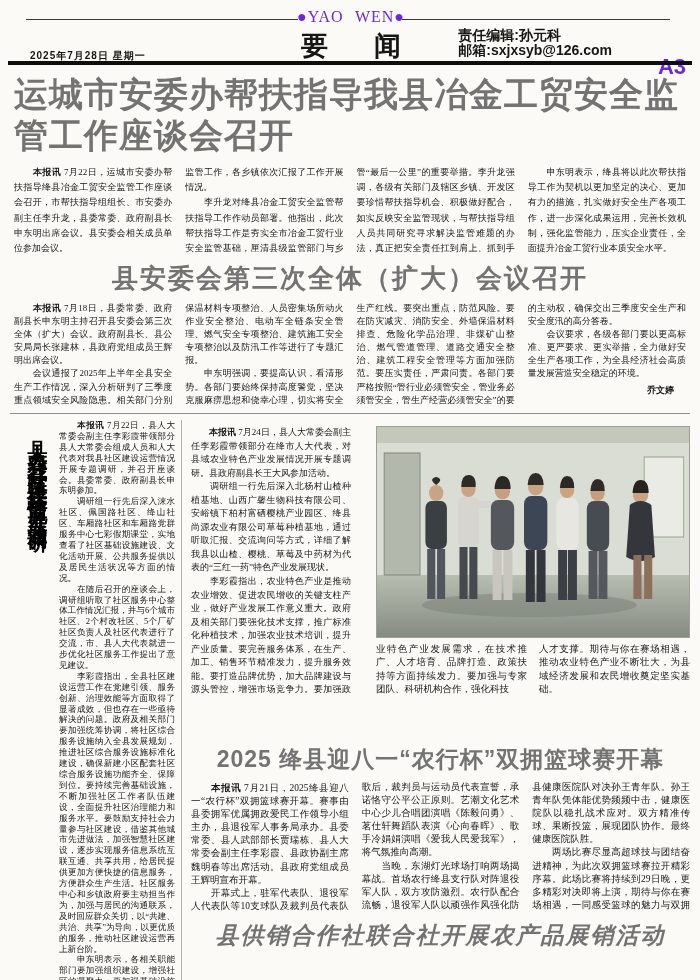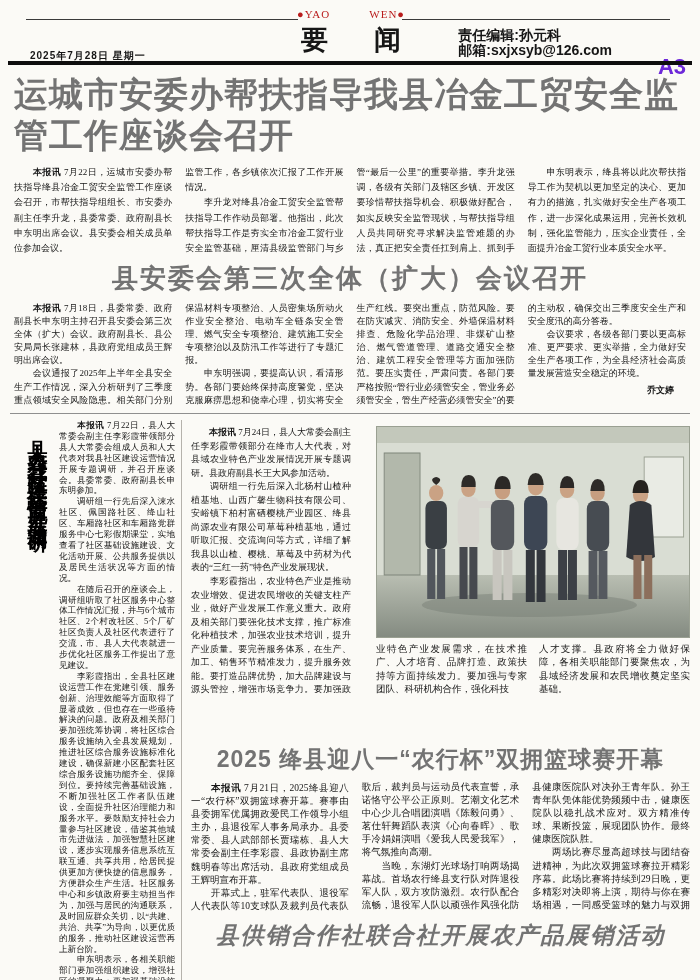--- a/index.html
+++ b/index.html
@@ -14,21 +14,21 @@
   .mh-rule { position:absolute; top:19px; height:1px; background:#3a3a3a; }
   .mh-rule.left  { left:26px;  width:272px; }
   .mh-rule.right { left:402px; width:268px; }
   .paper-name {
     position:absolute; left:30px; top:21px;
     font-style:italic; font-weight:bold; font-size:24px; letter-spacing:7px;
     font-family:"DejaVu Serif","Liberation Serif",serif;
   }
   .date-line { position:absolute; left:30px; top:49px; font-size:10px; font-weight:bold; letter-spacing:1px; font-family:"Liberation Sans",sans-serif; }
   .section-block { position:absolute; left:297px; top:8px; width:108px; text-align:center; }
-  .section-py { display:flex; justify-content:space-between; color:#b91c1c; font-size:11px; letter-spacing:1px; font-family:"Liberation Serif",serif; }
+  .section-py { display:flex; justify-content:space-between; color:#6d28d9; font-size:16px; letter-spacing:1px; font-family:"Liberation Serif",serif; }
   .section-zh { display:flex; justify-content:space-between; padding:0 4px; font-size:27px; font-weight:900; margin-top:2px; font-family:"Liberation Sans",sans-serif;}
   .editor-block { position:absolute; right:88px; top:28px; text-align:left; font-size:14px; font-weight:bold; line-height:15px; font-family:"Liberation Sans",sans-serif;}
   .page-no { position:absolute; right:14px; top:22px; font-size:22px; font-weight:900; color:#6d28d9; font-family:"Liberation Sans",sans-serif;margin-top:32px; }
   .thick-bar { position:absolute; top:61px; left:8px; right:8px; height:4px; background:#0e0e0e; }
 
   
   .hl { font-family:"Liberation Sans","DejaVu Sans",sans-serif; font-weight:900; color:#737373; }
   .body-cols { display:flex; gap:13px; text-align:justify; overflow:hidden; }
   .body-cols .col { flex:1; white-space:pre-line; }
   .lead { font-weight:bold; font-family:"Liberation Sans",sans-serif; }
@@ -200,21 +200,21 @@
                   <circle cx="294" cy="68" r="8.5" fill="#caa284"></circle>
                   <path d="M285 66 q1 -13 9 -13 q9 0 9 13 z" fill="#26231f"></path>
                   <path d="M282 78 q12 -8 24 0 l4 52 q-16 8 -32 0 z" fill="#33363b"></path>
                   <rect x="286" y="128" width="9" height="44" fill="#8c6f5c"></rect>
                   <rect x="298" y="128" width="9" height="44" fill="#8c6f5c"></rect>
                 </g>
             </svg>
           </div>
           <div class="agri-below">
             <div class="col">业特色产业发展需求，在技术推广、人才培育、品牌打造、政策扶持等方面持续发力。要加强与专家团队、科研机构合作，强化科技</div>
-            <div class="col">人才支撑。县政府将全力做好保障，各相关职能部门要聚焦农，为县域经济发展和农民增收奠定坚实基础。</div>
+            <div class="col">人才支撑。期待与你在赛场相遇，推动农业特色产业不断壮大，为县域经济发展和农民增收奠定坚实基础。</div>
           </div>
         </div>
       </div>
     </div>
 
     <div class="bball">
       <div class="hl hl4">2025 绛县迎八一“农行杯”双拥篮球赛开幕</div>
       <div class="body-cols">
         <div class="col"><b class="lead">　　本报讯</b><span> 7月21日，2025绛县迎八一“农行杯”双拥篮球赛开幕。赛事由县委拥军优属拥政爱民工作领导小组主办，县退役军人事务局承办。县委常委、县人武部部长贾瑞栋、县人大常委会副主任李彩霞、县政协副主席魏明春等出席活动。县政府党组成员王辉明宣布开幕。
 　　开幕式上，驻军代表队、退役军人代表队等10支球队及裁判员代表队依次亮相，队员精神抖擞、斗志昂扬。全场肃立奏唱国</span></div>

